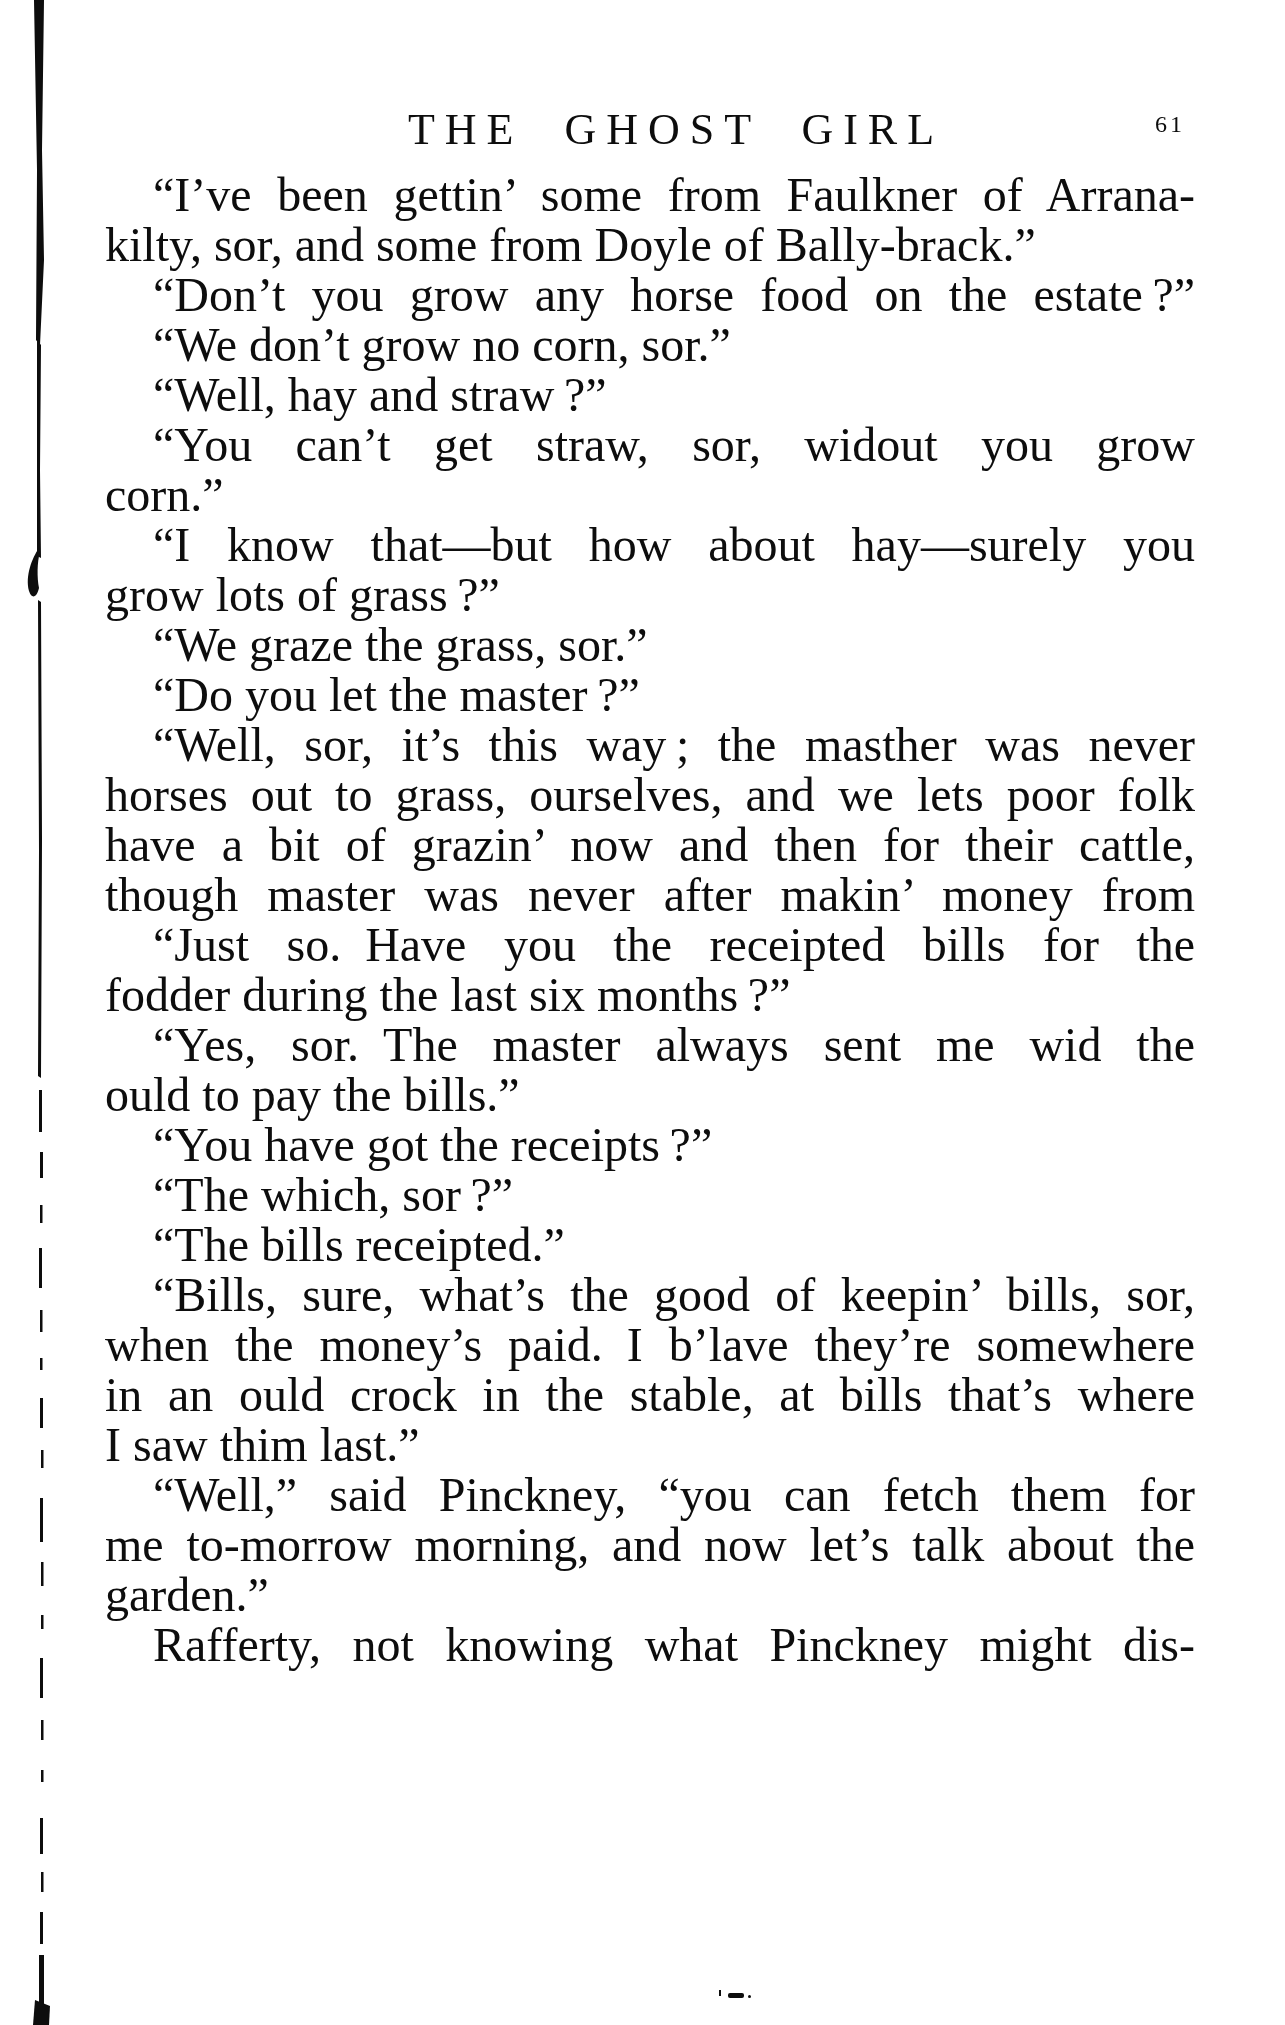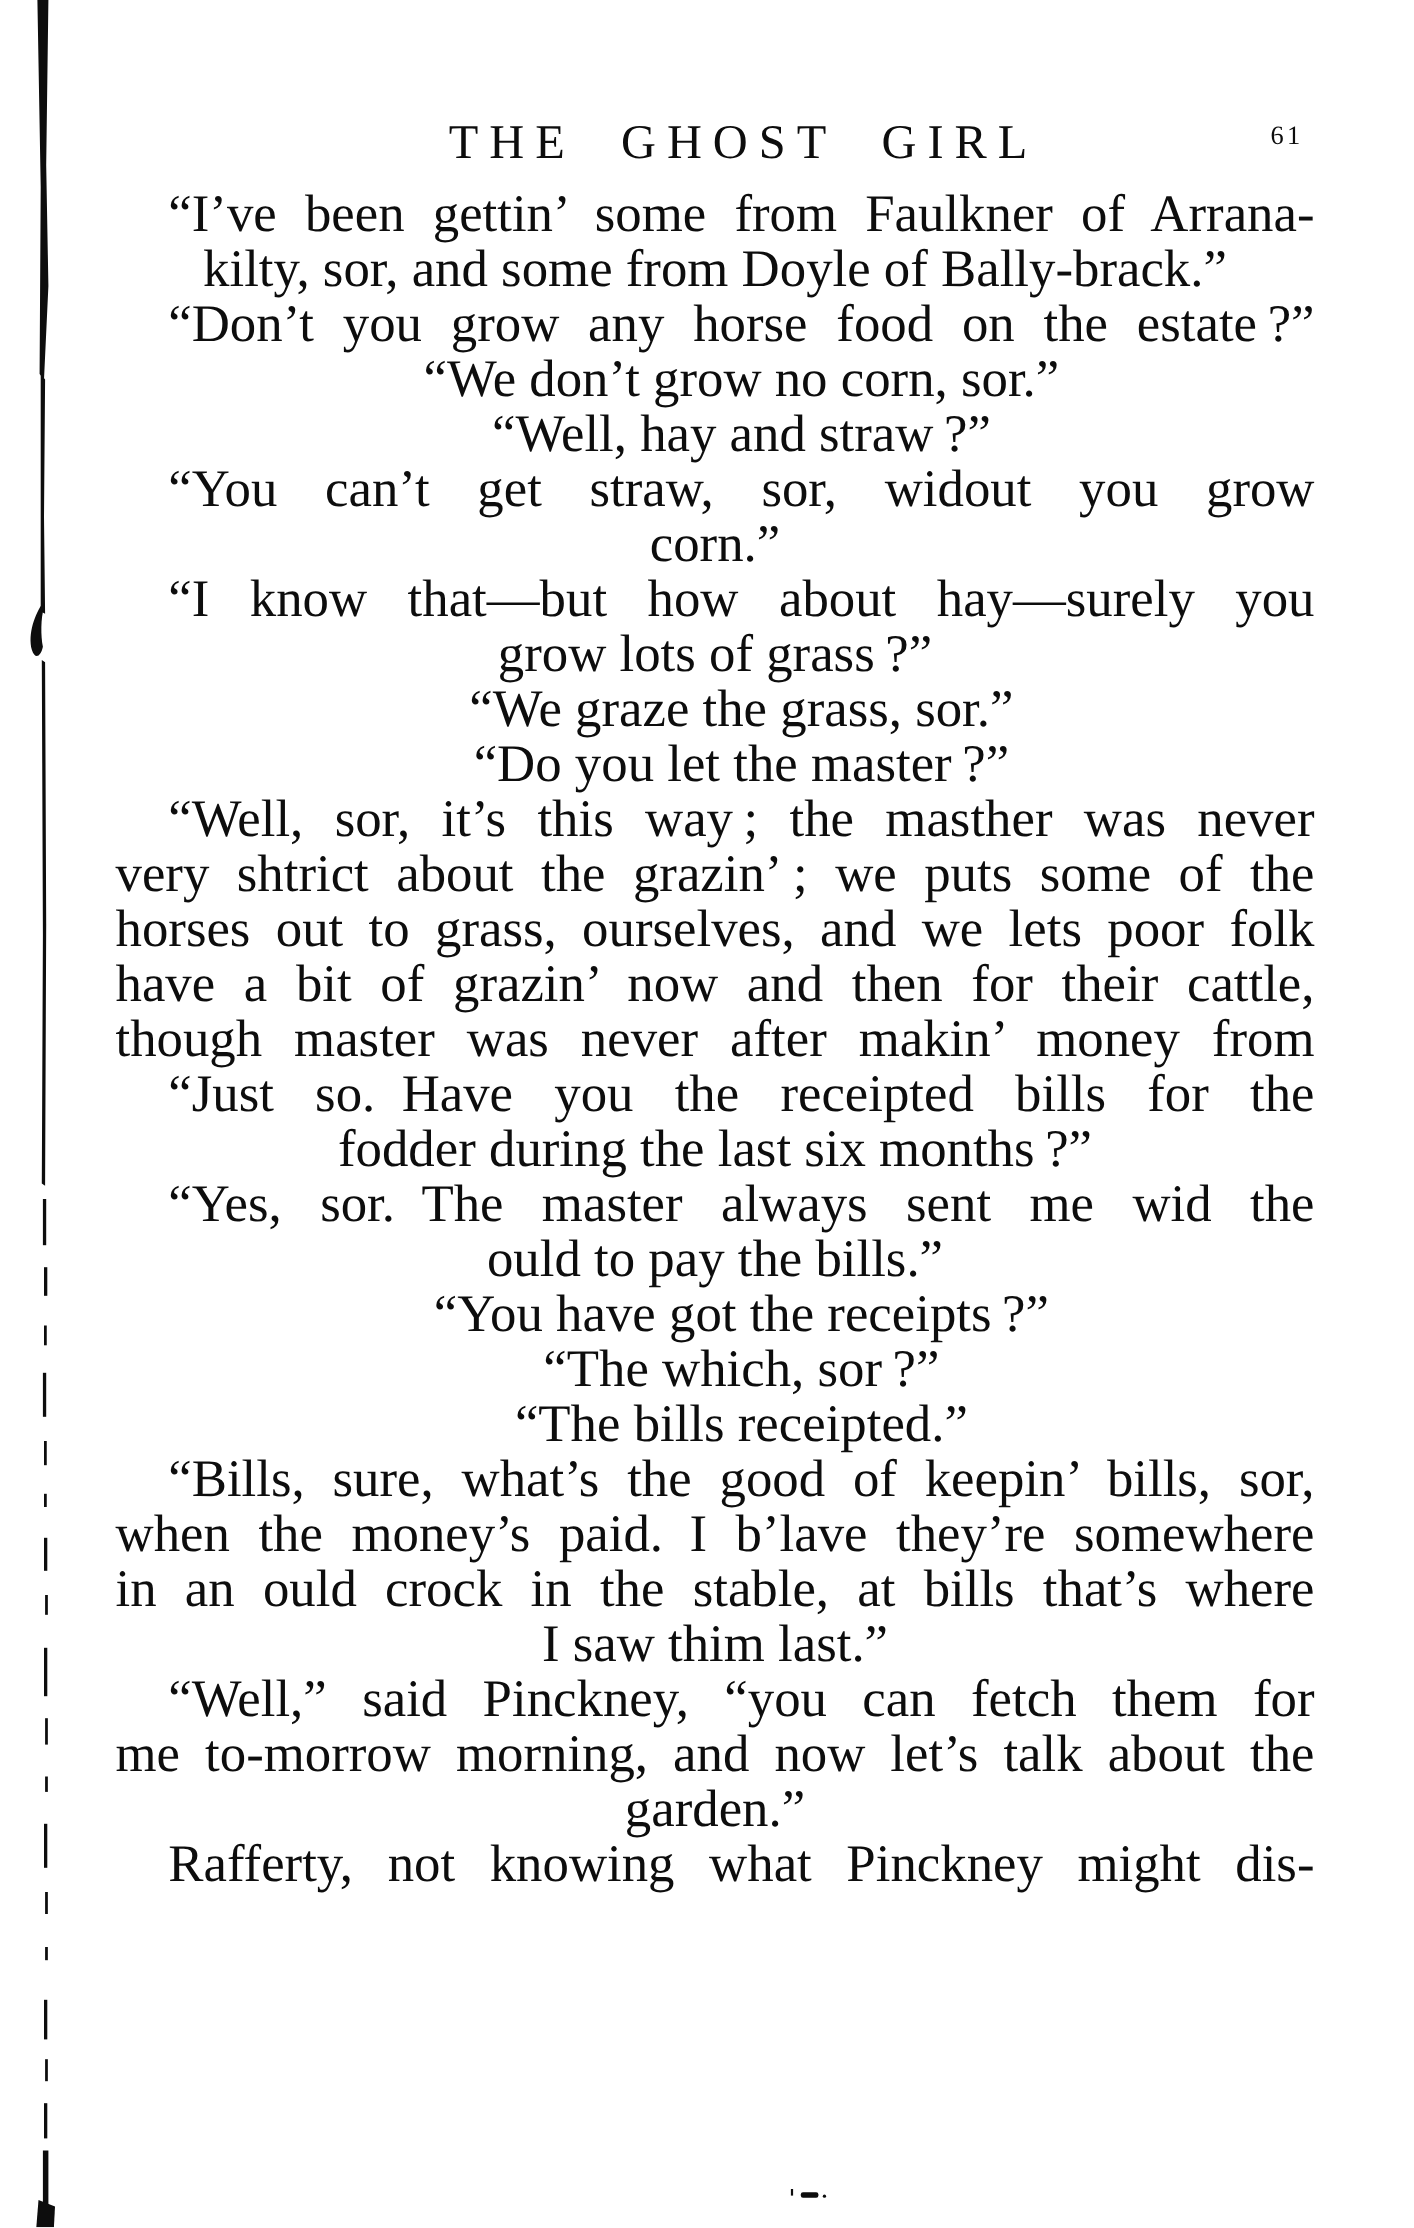--- a/index.html
+++ b/index.html
@@ -39,21 +39,21 @@
     letter-spacing: 3px;
   }
   .page-body {
     position: absolute;
     left: 85px;
     top: 170px;
     width: 1090px;
     font-size: 48px;
     line-height: 50px;
   }
-  .line { text-align: center; }
+  .line { text-align: left; }
   .line.indent { text-indent: 48px; }
   .line.justify { text-align: justify; text-align-last: justify; }
   .scan-smudge {
     position: absolute;
     left: 708px;
     top: 1993px;
     width: 16px;
     height: 5px;
     background: var(--ink, #0d0d0d);
     border-radius: 2px;
@@ -118,21 +118,20 @@
       <div class="line indent justify">“Don’t you grow any horse food on the estate ?”</div>
       <div class="line indent">“We don’t grow no corn, sor.”</div>
       <div class="line indent">“Well, hay and straw ?”</div>
       <div class="line indent justify">“You can’t get straw, sor, widout you grow</div>
       <div class="line">corn.”</div>
       <div class="line indent justify">“I know that—but how about hay—surely you</div>
       <div class="line">grow lots of grass ?”</div>
       <div class="line indent">“We graze the grass, sor.”</div>
       <div class="line indent">“Do you let the master ?”</div>
       <div class="line indent justify">“Well, sor, it’s this way ; the masther was never</div>
-      <div class="line justify">very shtrict about the grazin’ ; we puts some of the</div>
       <div class="line justify">horses out to grass, ourselves, and we lets poor folk</div>
       <div class="line justify">have a bit of grazin’ now and then for their cattle,</div>
       <div class="line justify">though master was never after makin’ money from</div>
       <div class="line indent justify">“Just so. Have you the receipted bills for the</div>
       <div class="line">fodder during the last six months ?”</div>
       <div class="line indent justify">“Yes, sor. The master always sent me wid the</div>
       <div class="line">ould to pay the bills.”</div>
       <div class="line indent">“You have got the receipts ?”</div>
       <div class="line indent">“The which, sor ?”</div>
       <div class="line indent">“The bills receipted.”</div>

